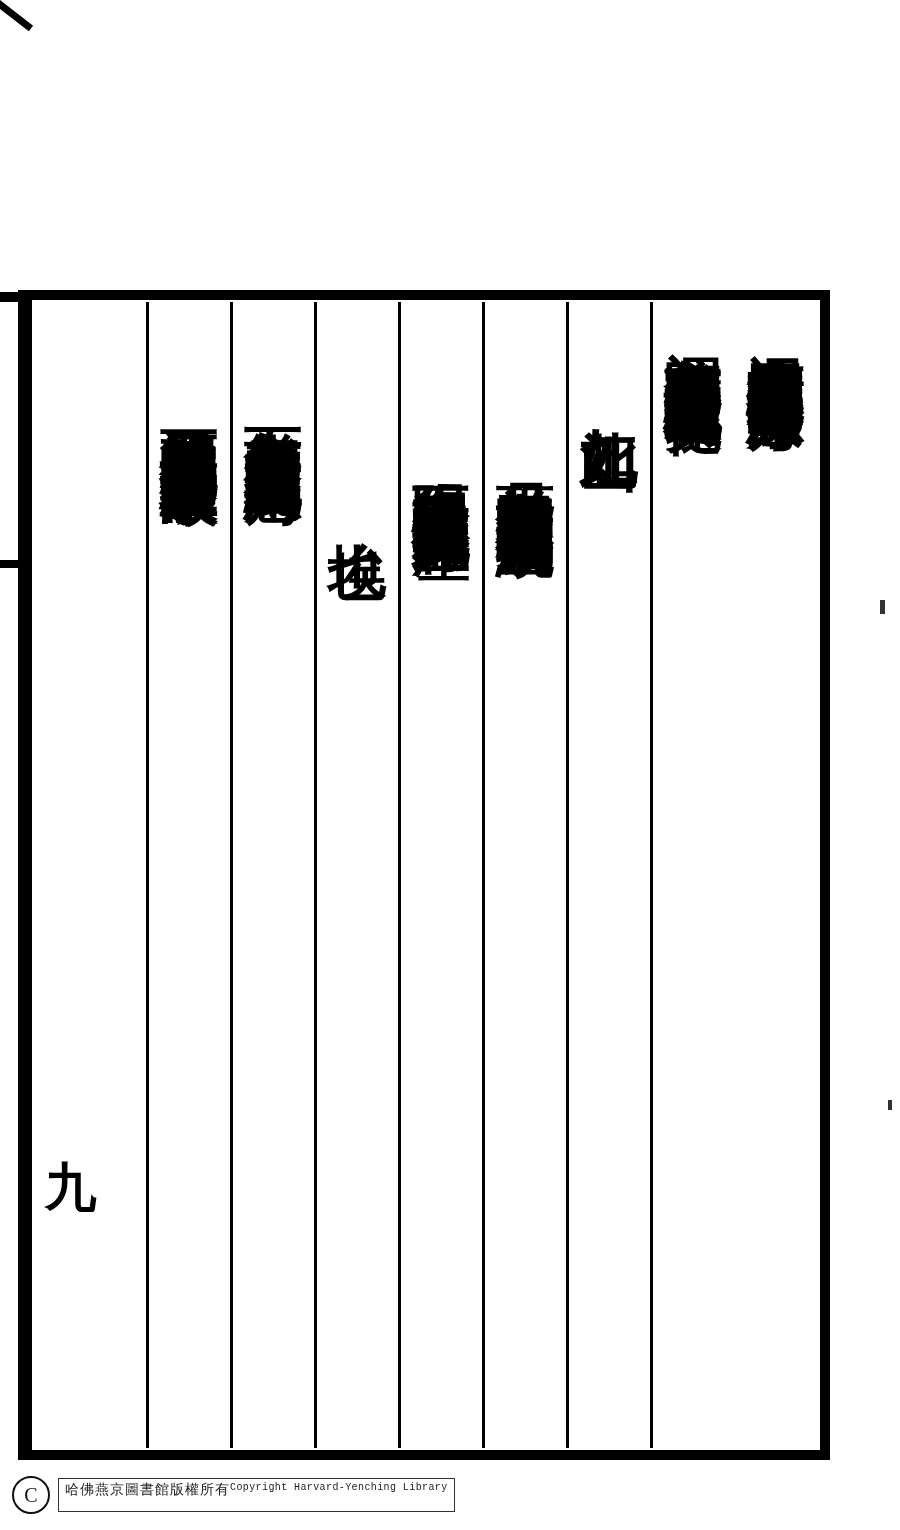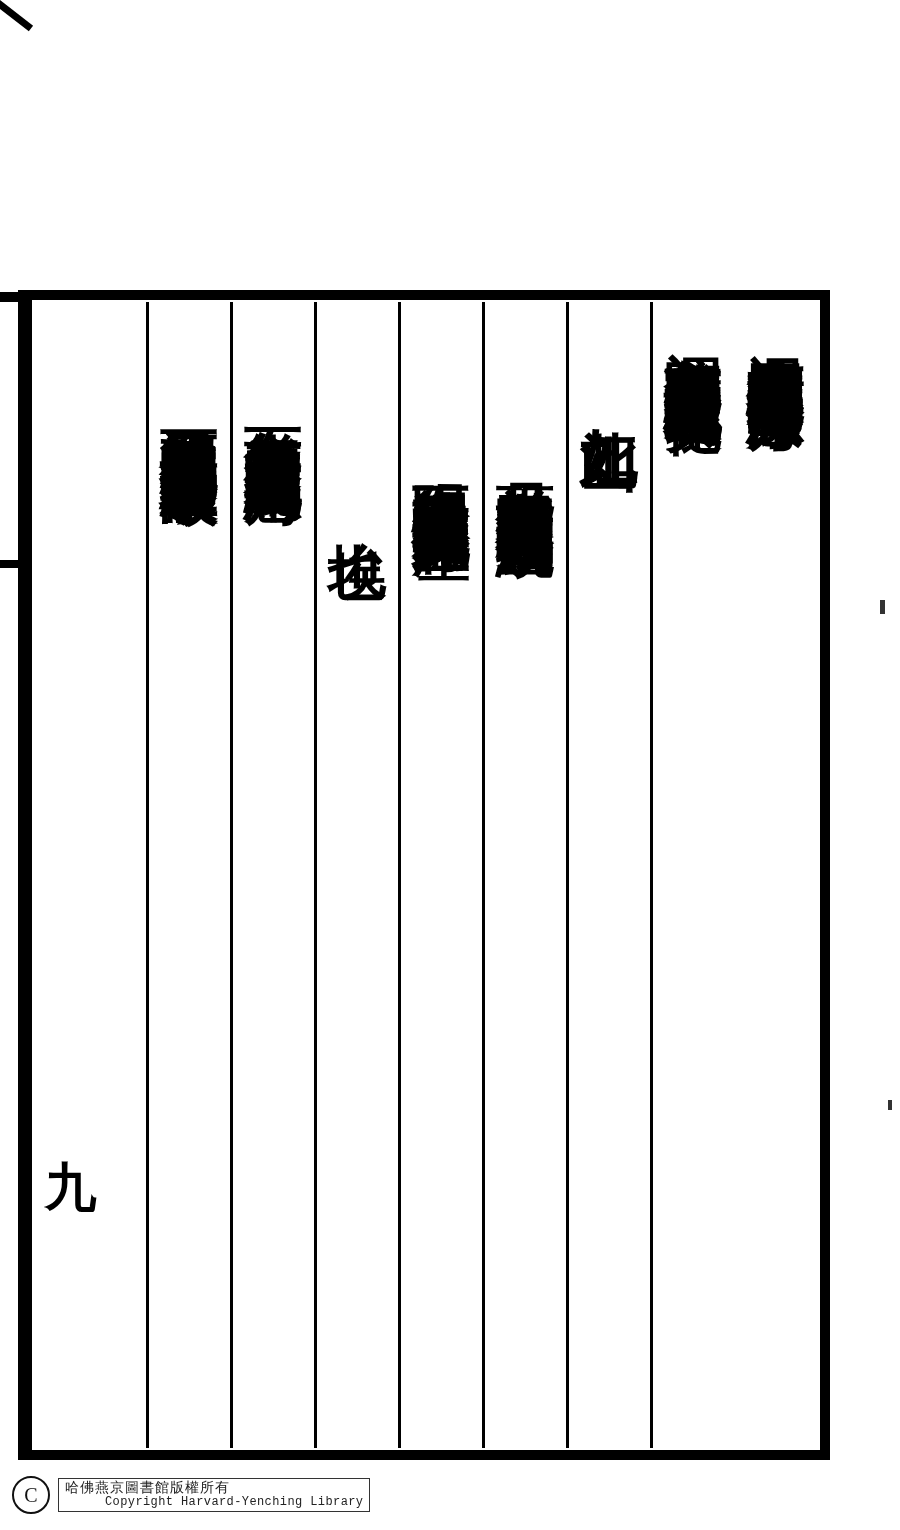--- a/index.html
+++ b/index.html
@@ -137,41 +137,40 @@
     justify-content: center;
     font-family: "Liberation Serif", serif;
     font-size: 20px;
     color: #111111;
     flex: 0 0 auto;
   }
   #stamp-box {
     border: 1px solid #333333;
     padding: 3px 6px 4px 6px;
     display: flex;
-    flex-direction: column;
+    flex-direction: row;
     justify-content: center;
     height: 34px;
     box-sizing: border-box;
   }
   #stamp-cn {
     font-family: "DejaVu Serif", serif;
     font-size: 14px;
     color: #222222;
     letter-spacing: 1px;
     line-height: 1.1;
     white-space: nowrap;
   }
   #stamp-en {
     font-family: "Liberation Mono", monospace;
-    font-size: 12px;
+    font-size: 10px;
     color: #222222;
     letter-spacing: 0.4px;
     line-height: 1.2;
     white-space: nowrap;
-    margin-left: 40px;
   }
 
   
   .speck {
     position: absolute;
     background: #000000;
     opacity: 0.8;
   }
 </style>
 </head>

